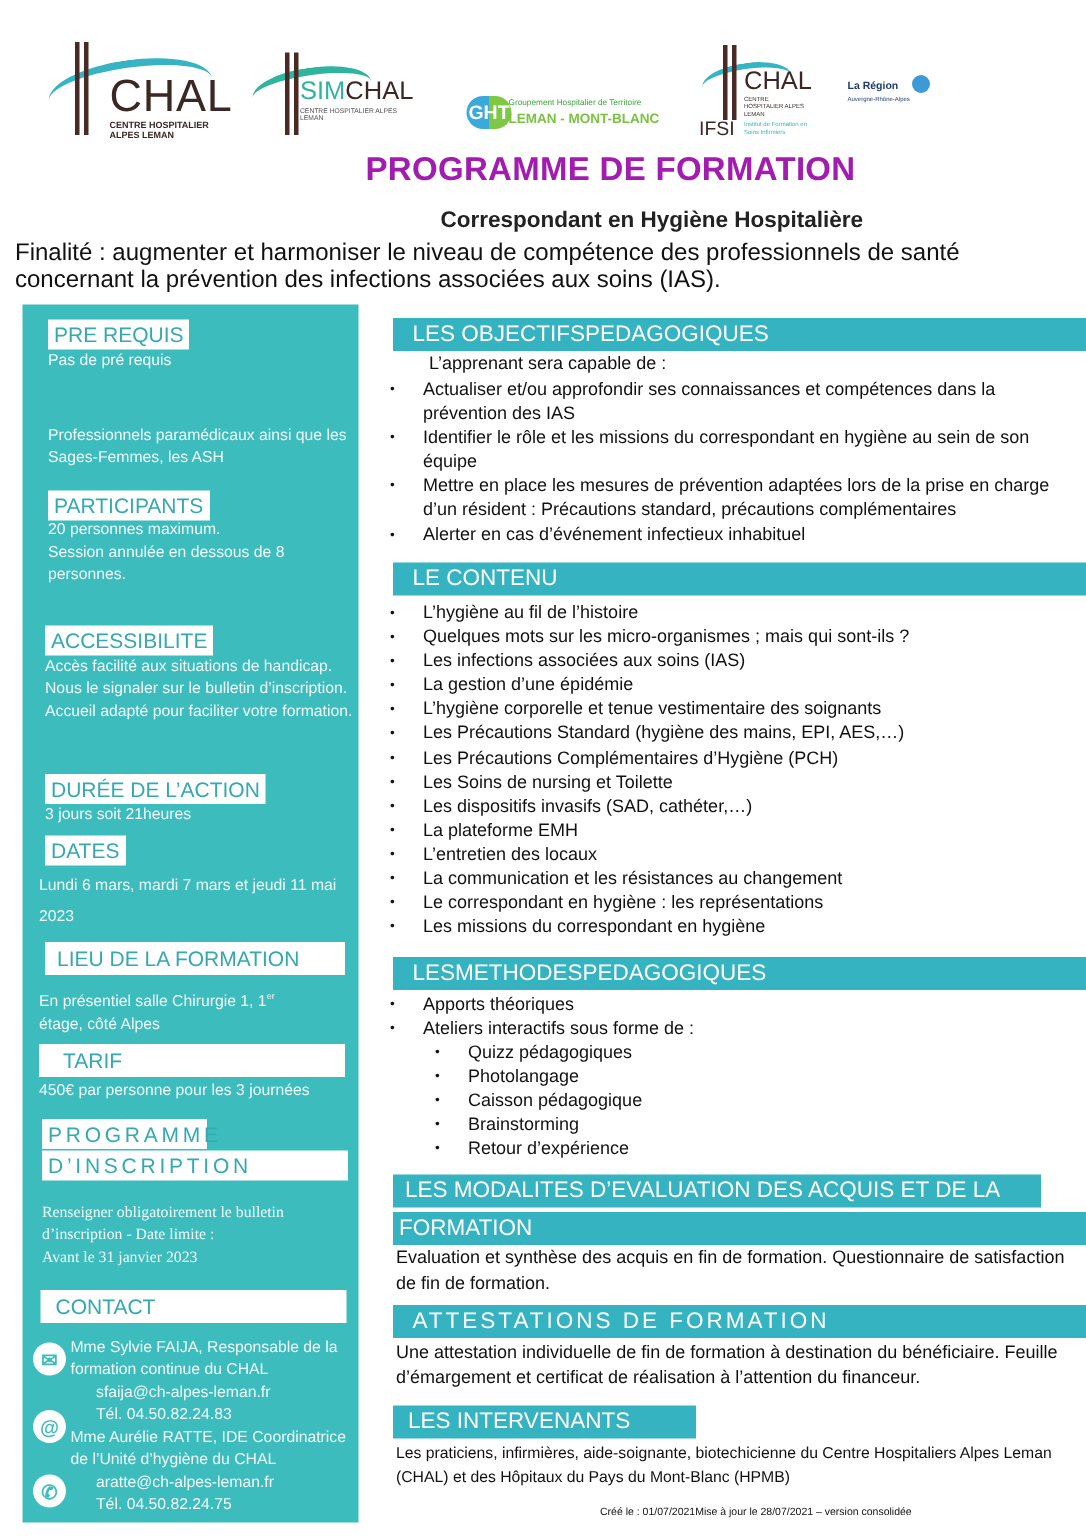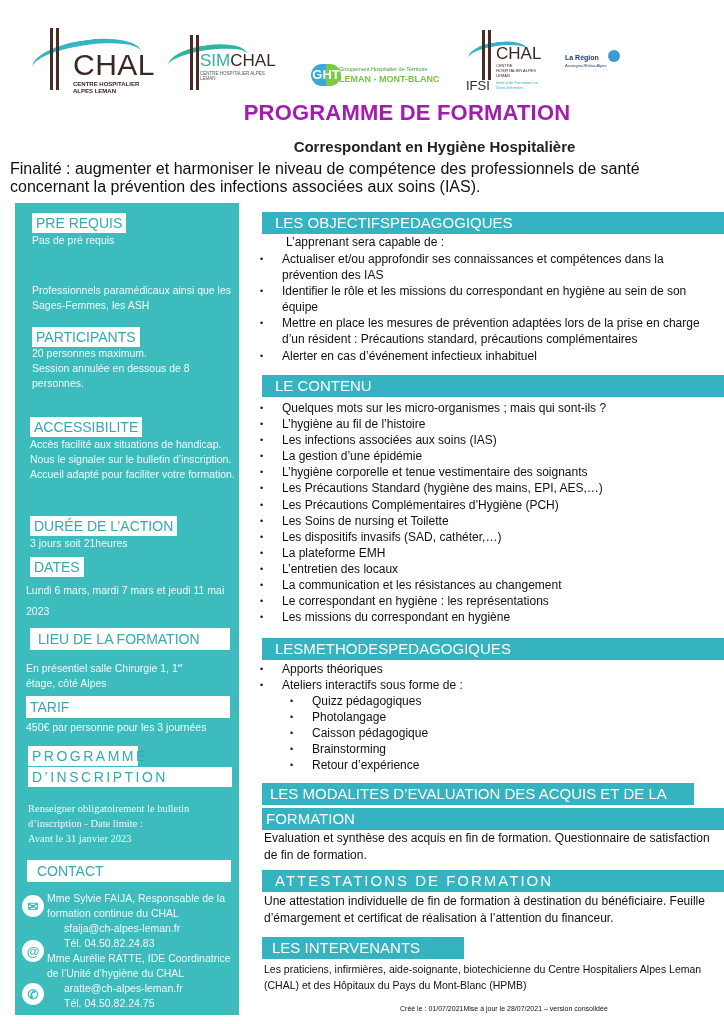--- a/index.html
+++ b/index.html
@@ -133,21 +133,21 @@
 
   <div class="s-head" style="left:15px;top:313px;">DURÉE DE L’ACTION</div>
   <div class="s-text" style="left:15px;top:333px;">3 jours soit 21heures</div>
 
   <div class="s-head" style="left:15px;top:354px;">DATES</div>
   <div class="s-text" style="left:11px;top:377px;width:200px;line-height:21px;">Lundi 6 mars, mardi 7 mars et jeudi 11 mai 2023</div>
 
   <div class="s-head" style="left:15px;top:425px;width:200px;padding-left:8px;line-height:20px;">LIEU DE LA FORMATION</div>
   <div class="s-text" style="left:11px;top:455px;width:200px;"><span>En présentiel  salle Chirurgie 1, 1</span><sup style="font-size:6px">er</sup><br><span>étage, côté Alpes</span></div>
 
-  <div class="s-head" style="left:11px;top:493px;width:204px;padding-left:4px;line-height:20px;">TARIF</div>
+  <div class="s-head" style="left:11px;top:493px;width:204px;padding-left:16px;line-height:20px;">TARIF</div>
   <div class="s-text" style="left:11px;top:517px;width:210px;">450€ par personne pour les 3 journées</div>
 
   <div class="s-head spaced" style="left:13px;top:543px;width:110px;">PROGRAMME</div>
   <div class="s-head spaced" style="left:13px;top:564px;width:204px;">D’INSCRIPTION</div>
   <div class="s-text" style="left:13px;top:598px;width:200px;font-family:Liberation Serif, serif;">
     <div>Renseigner obligatoirement le bulletin d’inscription - Date limite :</div>
     <div>Avant le 31 janvier 2023</div>
   </div>
 
   <div class="s-head" style="left:12px;top:657px;width:204px;padding-left:10px;line-height:20px;">CONTACT</div>
@@ -172,22 +172,22 @@
   <div class="m-text" style="left:28px;top:24px;">L’apprenant sera capable de :</div>
   <ul class="m-list" id="objectifs-list" style="left:2px;top:41px;width:460px;">
       <li>Actualiser et/ou approfondir ses connaissances et compétences dans la prévention des IAS</li>
       <li>Identifier le rôle et les missions du correspondant en hygiène au sein de son équipe</li>
       <li>Mettre en place les mesures de prévention adaptées lors de la prise en charge d’un résident : Précautions standard, précautions complémentaires</li>
       <li>Alerter en cas d’événement infectieux inhabituel</li>
     </ul>
 
   <div class="m-head" style="left:4px;top:165px;width:462px;">LE CONTENU</div>
   <ul class="m-list" id="contenu-list" style="left:2px;top:190px;width:460px;">
+      <li>L’hygiène au fil de l’histoire</li>
       <li>Quelques mots sur les micro-organismes ; mais qui sont-ils ?</li>
-      <li>L’hygiène au fil de l’histoire</li>
       <li>Les infections associées aux soins (IAS)</li>
       <li>La gestion d’une épidémie</li>
       <li>L’hygiène corporelle et tenue vestimentaire des soignants</li>
       <li>Les Précautions Standard (hygiène des mains, EPI, AES,…)</li>
       <li>Les Précautions Complémentaires d’Hygiène (PCH)</li>
       <li>Les Soins de nursing et Toilette</li>
       <li>Les dispositifs invasifs (SAD, cathéter,…)</li>
       <li>La plateforme EMH</li>
       <li>L’entretien des locaux</li>
       <li>La communication et les résistances au changement</li>

